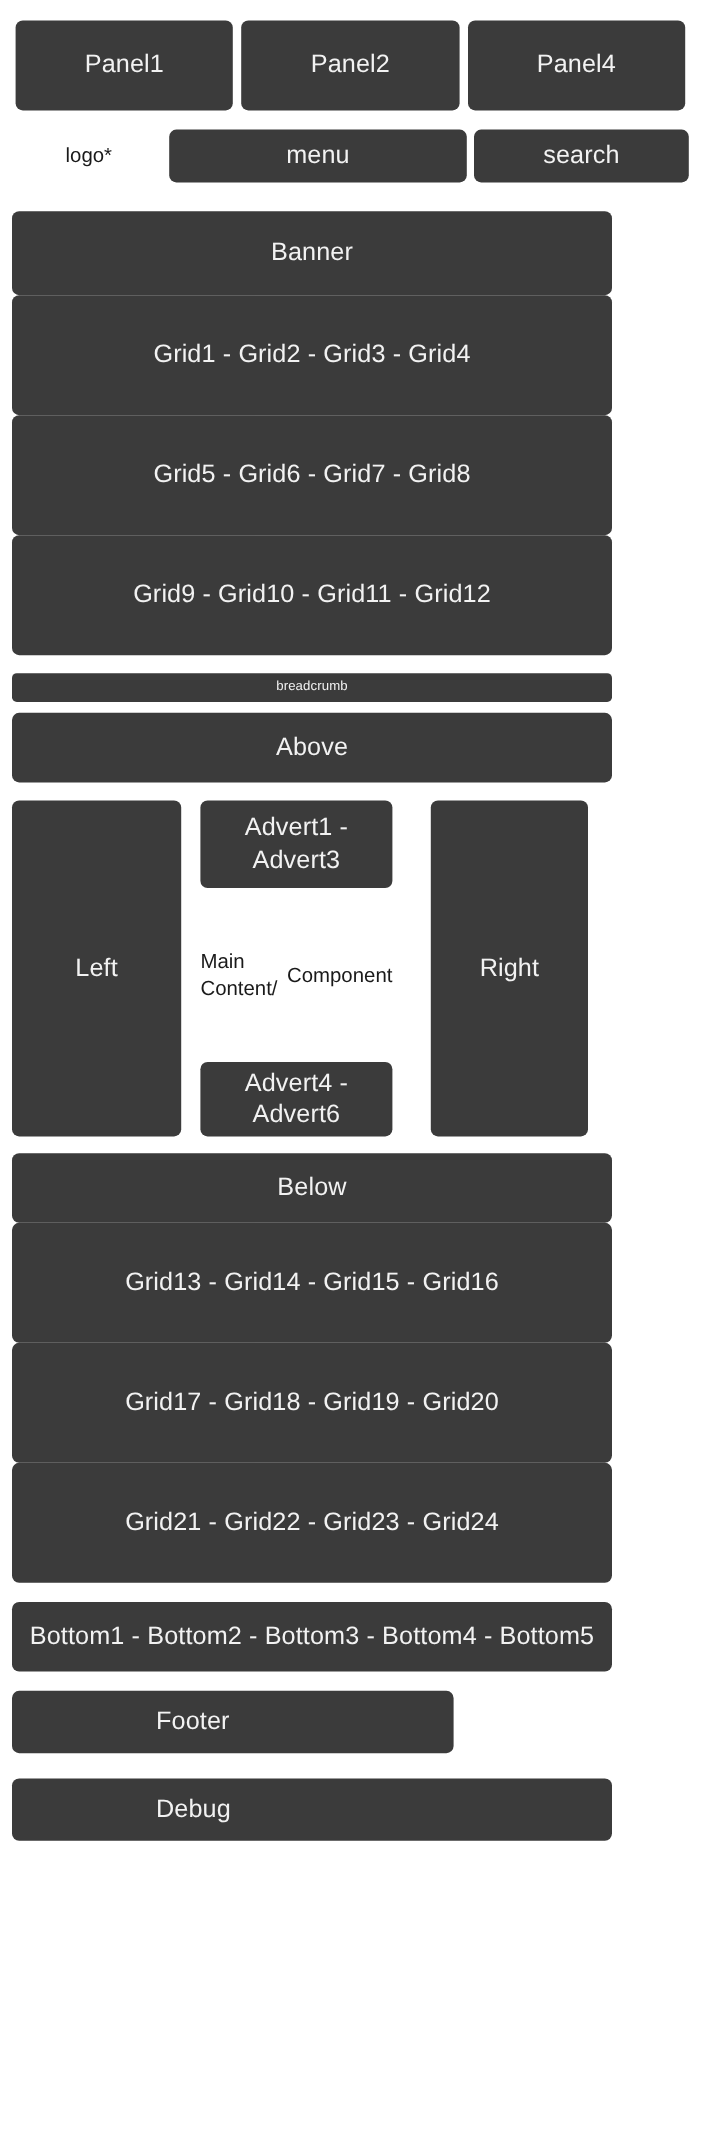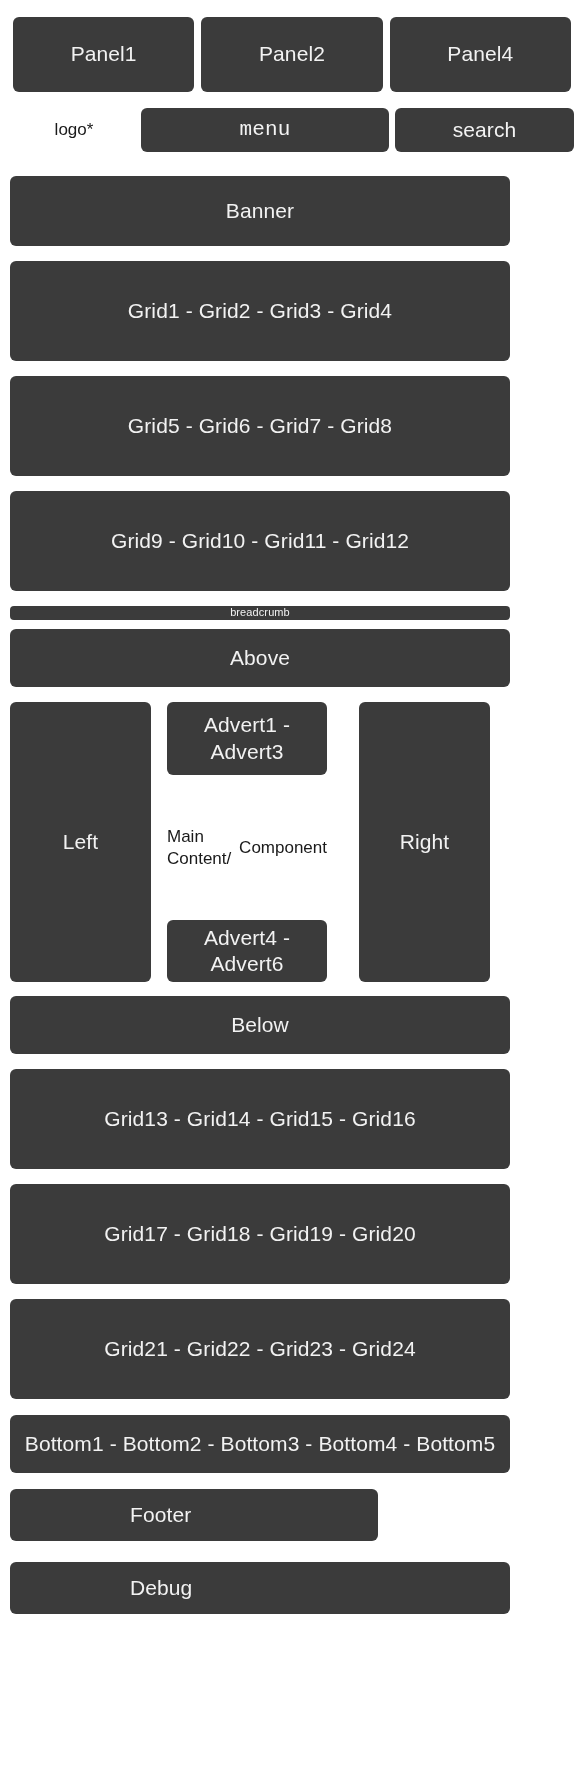--- a/index.html
+++ b/index.html
@@ -52,36 +52,36 @@
   .panels .pos { flex: 1 1 0; height: 75px; }
 
   
   .topbar {
     display: flex;
     padding: 16px 10px 0 13px;
     gap: 6px;
     align-items: stretch;
   }
   .topbar .cell-logo { width: 122px; height: 44px; }
-  .topbar .cell-menu { width: 248px; height: 44px; font-family: Liberation Mono, monospace; }
+  .topbar .cell-menu { width: 248px; height: 44px; }
   .topbar .cell-search { flex: 1 1 0; height: 44px; }
 
   
   .band { padding: 0 86px 0 10px; }
   .band .pos { width: 500px; }
 
   .sp-banner   { margin-top: 24px; }
   .banner-box  { height: 70px; }
 
-  .gridrow     { margin-top: 15px; }
+  .gridrow     { }
   .gridrow .pos { height: 100px; }
 
   .crumbrow    { margin-top: 15px; }
   .crumb-box {
-    height: 14px;
+    height: 24px;
     font-size: 11px;
     border-radius: 4px;
   }
 
   .aboverow    { margin-top: 9px; }
   .above-box   { height: 58px; }
 
   
   .maincols {
     display: flex;

